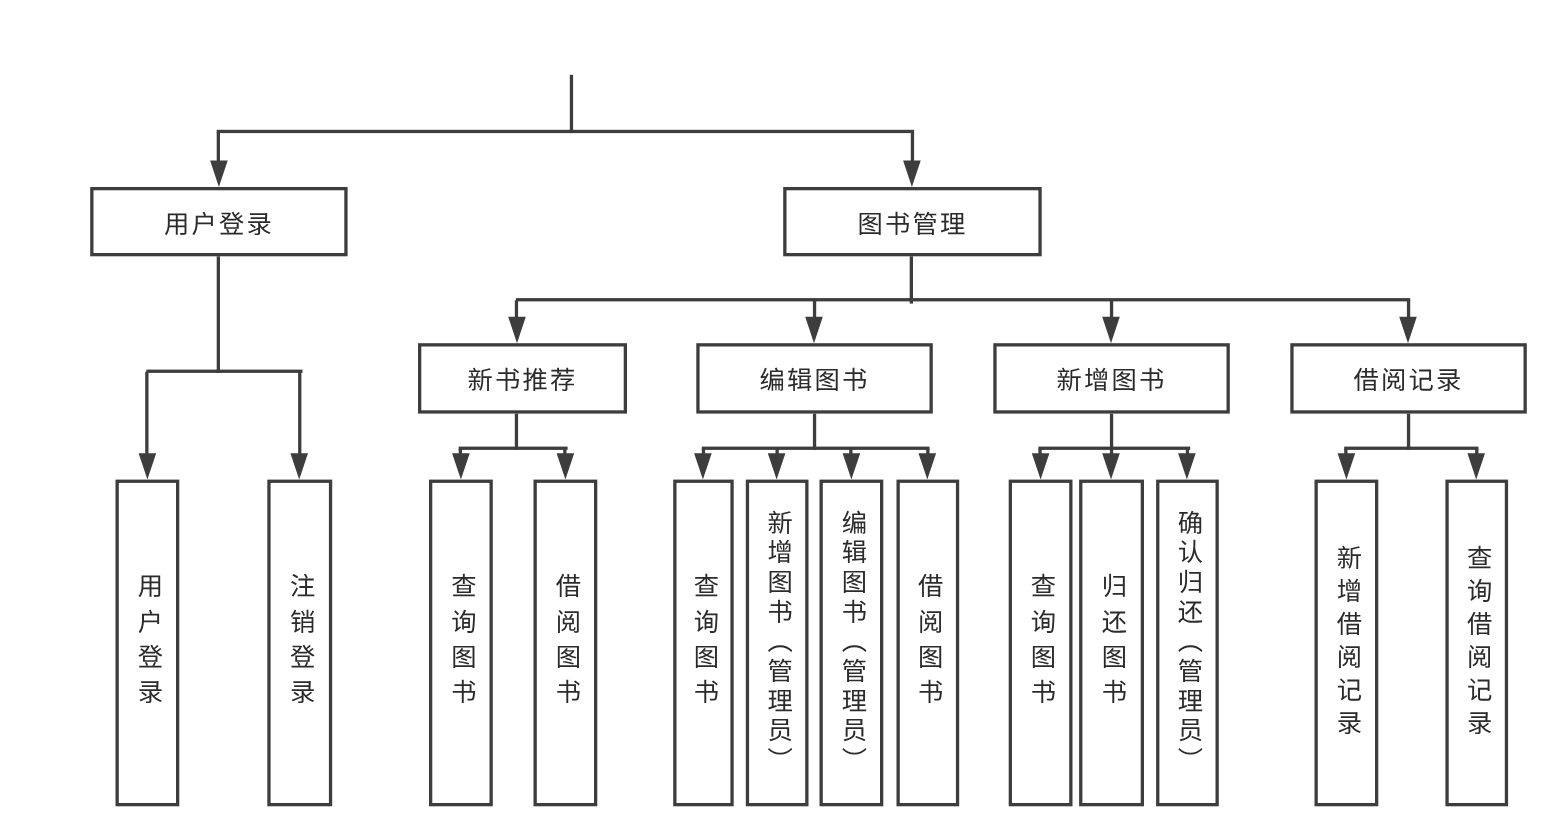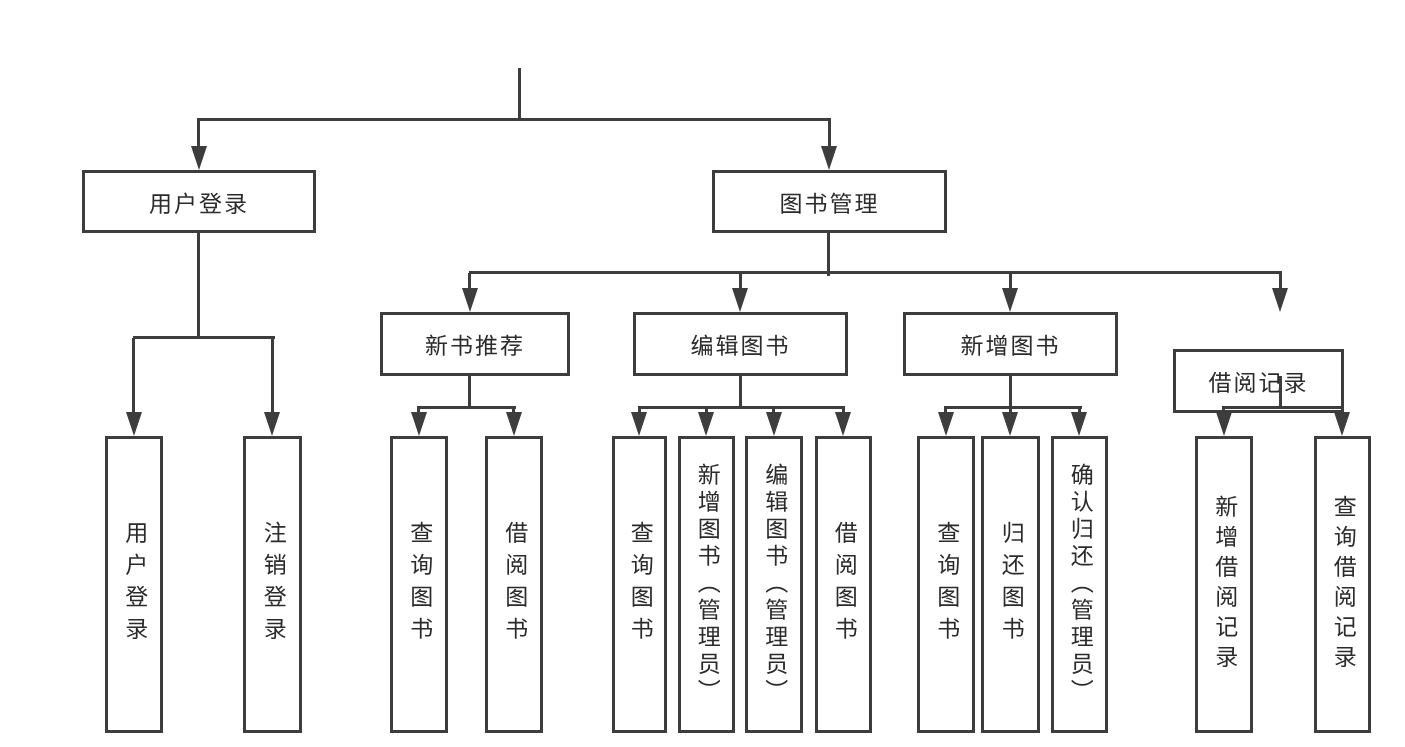--- a/index.html
+++ b/index.html
@@ -69,21 +69,21 @@
 
   <div class="box hbox" style="left:380px;top:312px;width:190px;height:64px;">
     <span>新书推荐</span>
   </div>
   <div class="box hbox" style="left:633px;top:312px;width:215px;height:64px;">
     <span>编辑图书</span>
   </div>
   <div class="box hbox" style="left:903px;top:312px;width:215px;height:64px;">
     <span>新增图书</span>
   </div>
-  <div class="box hbox" style="left:1173px;top:312px;width:171px;height:64px;margin-top:37px;">
+  <div class="box hbox" style="left:1173px;top:312px;width:215px;height:64px;">
     <span>借阅记录</span>
   </div>
 
   <div class="box vbox sp-l" style="left:105px;top:436px;width:58px;height:297px;">
     <span>用户登录</span>
   </div>
   <div class="box vbox sp-l" style="left:243px;top:436px;width:59px;height:297px;">
     <span>注销登录</span>
   </div>
 

